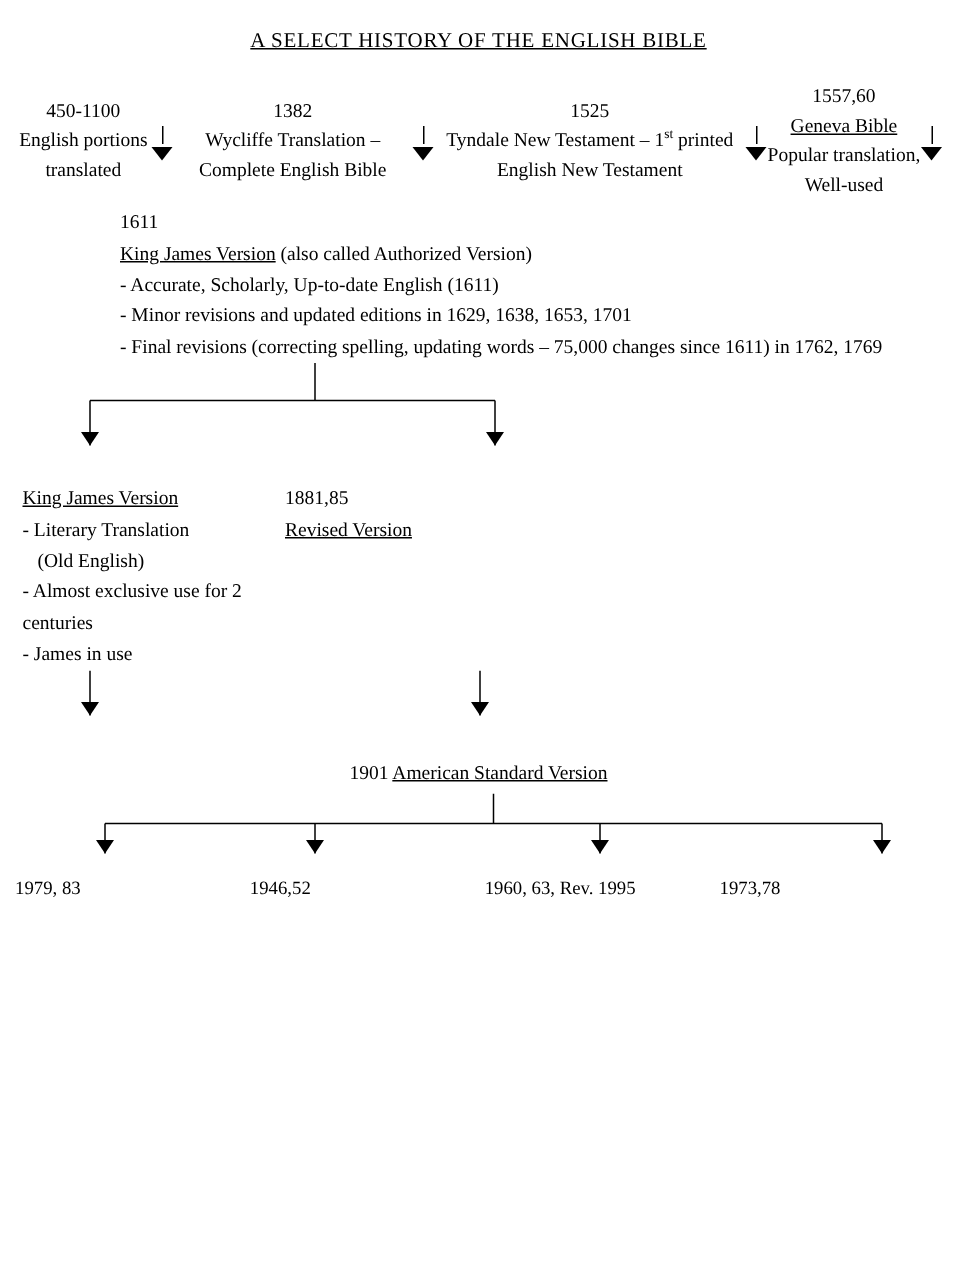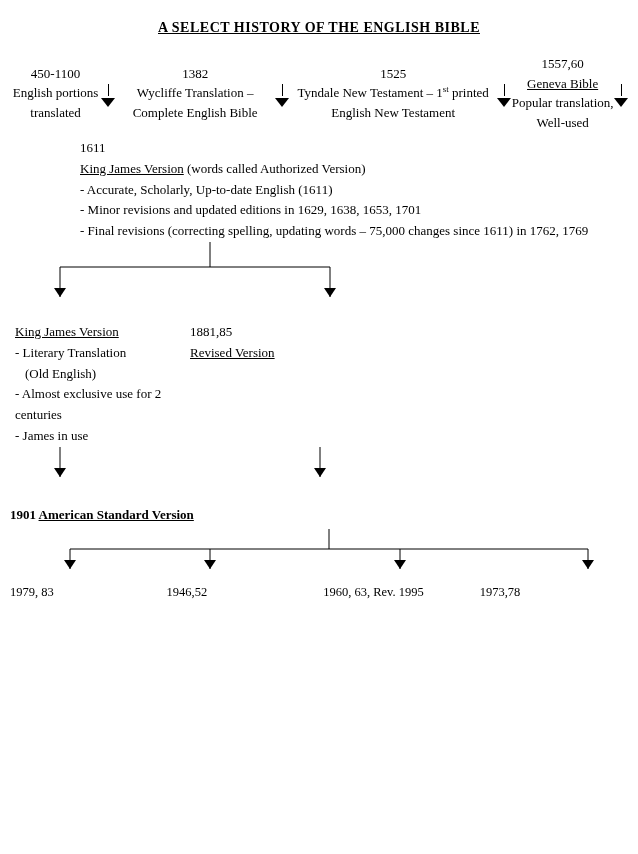--- a/index.html
+++ b/index.html
@@ -9,21 +9,21 @@
       font-size: 13px;
       color: #000;
       width: 638px;
       min-height: 854px;
       padding: 20px 10px;
     }
     .page-title {
       text-align: center;
       font-size: 14px;
       text-decoration: underline;
-      font-weight: bold;
+      font-weight: normal;
       margin-bottom: 18px;
       letter-spacing: 0.5px;
     }
     .timeline {
       display: flex;
       align-items: center;
     }
     .date-block {
       text-align: center;
       line-height: 1.5;
@@ -119,21 +119,21 @@
     <div class="arrow-container">
       <div class="vert-line" style="height:12px;"></div>
       <div class="arrow-down"></div>
     </div>
 
   </div>
 
   <div style="padding-left: 70px; line-height:1.6;">
     <div>1611</div>
     <div>
-      <span class="underline">King James Version</span><span> (words called Authorized Version)</span>
+      <span class="underline">King James Version</span><span> (also called Authorized Version)</span>
     </div>
     <div>- Accurate, Scholarly, Up-to-date English (1611)</div>
     <div>- Minor revisions and updated editions in 1629, 1638, 1653, 1701</div>
     <div>- Final revisions (correcting spelling, updating words – 75,000 changes since 1611) in 1762, 1769</div>
   </div>
 
   <svg class="svg-connector" width="638" height="80">
 
     <line x1="200" y1="0" x2="200" y2="25" stroke="#000" stroke-width="1"></line>
 
@@ -164,21 +164,21 @@
 
   <svg class="svg-connector" width="638" height="60">
 
     <line x1="50" y1="0" x2="50" y2="30" stroke="#000" stroke-width="1"></line>
     <polygon points="50,30 44,21 56,21" fill="#000"></polygon>
 
     <line x1="310" y1="0" x2="310" y2="30" stroke="#000" stroke-width="1"></line>
     <polygon points="310,30 304,21 316,21" fill="#000"></polygon>
   </svg>
 
-  <div style="text-align:left; margin-bottom:6px;font-weight:bold;">
+  <div style="text-align:center; margin-bottom:6px;">
     <span>1901 </span><span class="underline">American Standard Version</span>
   </div>
 
   <svg class="svg-connector" width="638" height="50">
 
     <line x1="319" y1="0" x2="319" y2="20" stroke="#000" stroke-width="1"></line>
 
     <line x1="60" y1="20" x2="578" y2="20" stroke="#000" stroke-width="1"></line>
 
     <line x1="60" y1="20" x2="60" y2="40" stroke="#000" stroke-width="1"></line>

